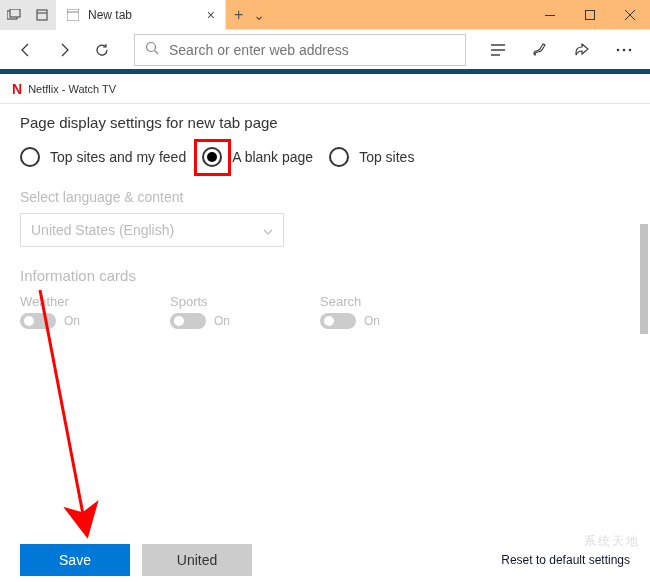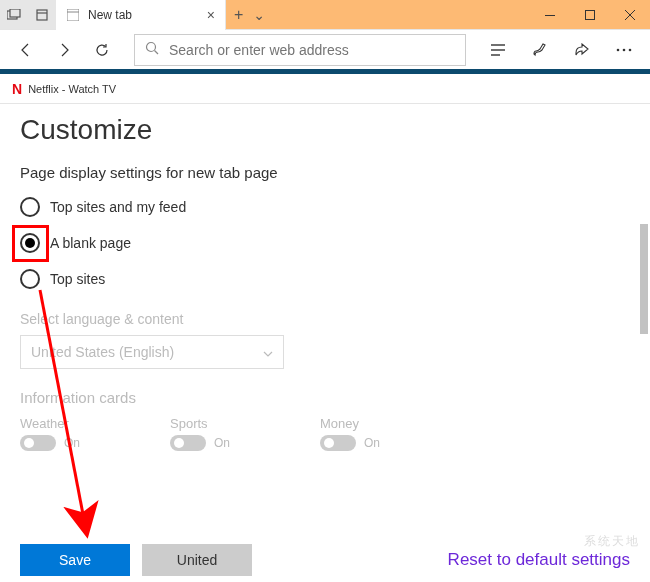--- a/index.html
+++ b/index.html
@@ -29,21 +29,21 @@
     .favicon-n { color: #e50914; font-weight: bold; font-size: 14px; }
     .fav-title { font-size: 11px; color: #333; }
     
     
     .main { position: relative; padding: 10px 20px 0 20px; height: calc(582px - 30px - 44px - 30px); overflow: hidden; }
     .scrollbar { position: absolute; right: 2px; top: 120px; width: 8px; height: 110px; background: #c2c2c2; border-radius: 0; }
     
     .h1 { font-size: 28px; font-weight: 300; color: #333; margin-bottom: 18px; }
     .subhead { font-size: 15px; color: #333; margin-bottom: 16px; }
     
-    .radio-group { display: flex; flex-direction: column; gap: 16px; margin-bottom: 22px; }
+    .radio-group { display: flex; flex-direction: row; gap: 16px; margin-bottom: 22px; }
     .radio-item { display: flex; align-items: center; gap: 10px; cursor: pointer; position: relative; }
     .radio-outer { width: 20px; height: 20px; border: 2px solid #333; border-radius: 50%; display: flex; align-items: center; justify-content: center; flex: none; }
     .radio-inner { width: 10px; height: 10px; background: #000; border-radius: 50%; display: none; }
     .radio-item.selected .radio-inner { display: block; }
     .radio-label { font-size: 14px; color: #333; }
     
     .highlight { position: absolute; border: 3px solid #ff0000; width: 37px; height: 37px; left: -8px; top: -8px; pointer-events: none; }
     
     .disabled-section { color: #bbb; }
     .disabled-label { font-size: 14px; margin-bottom: 8px; }
@@ -56,21 +56,21 @@
     .toggle-row { display: flex; align-items: center; gap: 8px; }
     .toggle { width: 36px; height: 16px; background: #ccc; border-radius: 8px; position: relative; }
     .toggle::after { content: ""; position: absolute; width: 10px; height: 10px; background: #fff; border-radius: 50%; top: 3px; left: 4px; }
     .toggle-label { font-size: 12px; color: #bbb; }
     
     
     .footer { position: absolute; bottom: 0; left: 0; right: 0; height: 44px; display: flex; align-items: center; padding: 0 20px; }
     .btn { width: 110px; height: 32px; display: flex; align-items: center; justify-content: center; font-size: 14px; cursor: pointer; }
     .btn-primary { background: #0078d7; color: #fff; margin-right: 12px; }
     .btn-secondary { background: #ccc; color: #333; }
-    .reset-link { margin-left: auto; font-size: 17px; color: #6d28d9; }
+    .reset-link { margin-left: auto; font-size: 12px; color: #0f172a; }
     
     
     .arrow-svg { position: absolute; left: 0; top: 0; pointer-events: none; z-index: 10; }
     
     
     .watermark { position: absolute; right: 10px; bottom: 32px; font-size: 12px; color: #ddd; letter-spacing: 2px; pointer-events: none; }
   </style>
 </head>
 <body>
 
@@ -178,21 +178,20 @@
 </div>
 
 <div class="favbar">
   <span class="favicon-n">N</span>
   <span class="fav-title">Netflix - Watch TV</span>
 </div>
 
 <div class="main">
   <div class="scrollbar"></div>
 
-  <div class="h1">Customize</div>
   <div class="subhead">Page display settings for new tab page</div>
 
   <div class="radio-group">
     <label class="radio-item">
       <span class="radio-outer"></span>
       <span class="radio-label">Top sites and my feed</span>
     </label>
     <label class="radio-item selected" style="position:relative;">
       <span class="highlight"></span>
       <span class="radio-outer">
@@ -229,21 +228,21 @@
         </div>
       </div>
       <div class="card-col">
         <span class="card-title">Sports</span>
         <div class="toggle-row">
           <div class="toggle"></div>
           <span class="toggle-label">On</span>
         </div>
       </div>
       <div class="card-col">
-        <span class="card-title">Money</span>
+        <span class="card-title">Search</span>
         <div class="toggle-row">
           <div class="toggle"></div>
           <span class="toggle-label">On</span>
         </div>
       </div>
     </div>
   </div>
 
   <div class="watermark">系统天地</div>
 </div>

